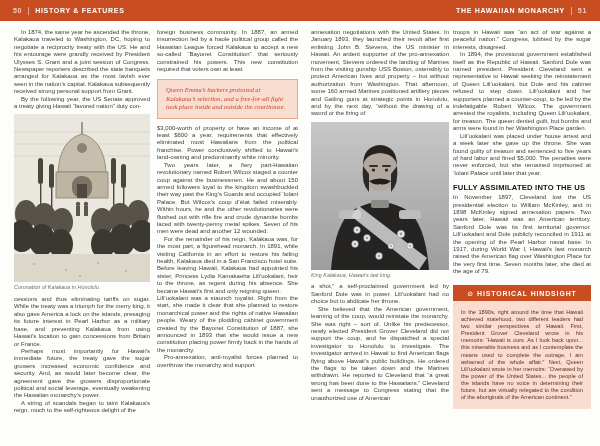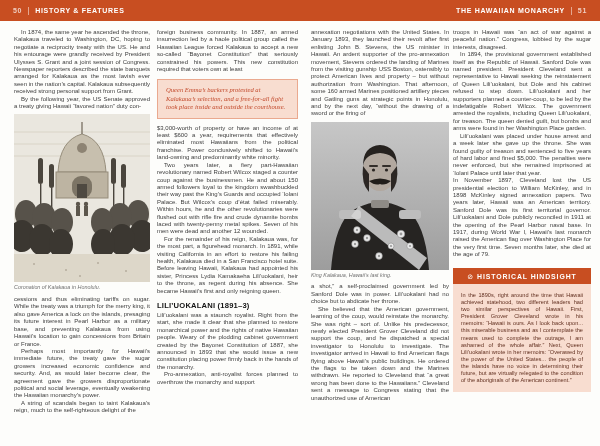--- a/index.html
+++ b/index.html
@@ -137,21 +137,20 @@
   <p>Perhaps most importantly for Hawaii’s immediate future, the treaty gave the sugar growers increased economic confidence and security. And, as would later become clear, the agreement gave the growers disproportionate political and social leverage, eventually weakening the Hawaiian monarchy’s power.</p>
   <p>A string of scandals began to taint Kalakaua’s reign, much to the self-righteous delight of the</p>
 </div>
 
 <div class="col" id="col2">
   <p class="cont">foreign business community. In 1887, an armed insurrection led by a haole political group called the Hawaiian League forced Kalakaua to accept a new so-called “Bayonet Constitution” that seriously constrained his powers. This new constitution required that voters own at least</p>
   <div class="pullquote">Queen Emma’s backers protested at Kalakaua’s selection, and a free-for-all fight took place inside and outside the courthouse.</div>
   <p class="cont">$3,000-worth of property or have an income of at least $600 a year, requirements that effectively eliminated most Hawaiians from the political franchise. Power conclusively shifted to Hawaii’s land-owning and predominantly white minority.</p>
   <p>Two years later, a fiery part-Hawaiian revolutionary named Robert Wilcox staged a counter coup against the businessmen. He and about 150 armed followers loyal to the kingdom swashbuckled their way past the King’s Guards and occupied ‘Iolani Palace. But Wilcox’s coup d’état failed miserably. Within hours, he and the other revolutionaries were flushed out with rifle fire and crude dynamite bombs laced with twenty-penny metal spikes. Seven of his men were dead and another 12 wounded.</p>
   <p>For the remainder of his reign, Kalakaua was, for the most part, a figurehead monarch. In 1891, while visiting California in an effort to restore his failing health, Kalakaua died in a San Francisco hotel suite. Before leaving Hawaii, Kalakaua had appointed his sister, Princess Lydia Kamakaeha Lili’uokalani, heir to the throne, as regent during his absence. She became Hawaii’s first and only reigning queen.</p>
-  <h3>LILI’UOKALANI (1891–3)</h3>
   <p class="cont">Lili’uokalani was a staunch royalist. Right from the start, she made it clear that she planned to restore monarchical power and the rights of native Hawaiian people. Weary of the plodding cabinet government created by the Bayonet Constitution of 1887, she announced in 1893 that she would issue a new constitution placing power firmly back in the hands of the monarchy.</p>
   <p>Pro-annexation, anti-royalist forces planned to overthrow the monarchy and support</p>
 </div>
 
 <div class="col" id="col3">
   <p class="cont">annexation negotiations with the United States. In January 1893, they launched their revolt after first enlisting John B. Stevens, the US minister in Hawaii. An ardent supporter of the pro-annexation movement, Stevens ordered the landing of Marines from the visiting gunship USS Boston, ostensibly to protect American lives and property – but without authorization from Washington. That afternoon, some 160 armed Marines positioned artillery pieces and Gatling guns at strategic points in Honolulu, and by the next day, “without the drawing of a sword or the firing of</p>
   <figure>
     <svg width="138" height="148" viewBox="0 0 138 148">
       <defs>
         <linearGradient id="pbg" x1="0" y1="0" x2="0" y2="1">
@@ -206,20 +205,21 @@
     <figcaption class="caption">King Kalakaua, Hawaii’s last king.</figcaption>
   </figure>
   <p class="cont">a shot,” a self-proclaimed government led by Sanford Dole was in power. Lili’uokalani had no choice but to abdicate her throne.</p>
   <p>She believed that the American government, learning of the coup, would reinstate the monarchy. She was right – sort of. Unlike his predecessor, newly elected President Grover Cleveland did not support the coup, and he dispatched a special investigator to Honolulu to investigate. The investigator arrived in Hawaii to find American flags flying above Hawaii’s public buildings. He ordered the flags to be taken down and the Marines withdrawn. He reported to Cleveland that “a great wrong has been done to the Hawaiians.” Cleveland sent a message to Congress stating that the unauthorized use of American</p>
 </div>
 
 <div class="col" id="col4">
   <p class="cont">troops in Hawaii was “an act of war against a peaceful nation.” Congress, lobbied by the sugar interests, disagreed.</p>
   <p>In 1894, the provisional government established itself as the Republic of Hawaii. Sanford Dole was named president. President Cleveland sent a representative to Hawaii seeking the reinstatement of Queen Lili’uokalani, but Dole and his cabinet refused to step down. Lili’uokalani and her supporters planned a counter-coup, to be led by the indefatigable Robert Wilcox. The government arrested the royalists, including Queen Lili’uokalani, for treason. The queen denied guilt, but bombs and arms were found in her Washington Place garden.</p>
   <p>Lili’uokalani was placed under house arrest and a week later she gave up the throne. She was found guilty of treason and sentenced to five years of hard labor and fined $5,000. The penalties were never enforced, but she remained imprisoned at ‘Iolani Palace until later that year.</p>
+  <h3>FULLY ASSIMILATED INTO THE US</h3>
   <p class="cont">In November 1897, Cleveland lost the US presidential election to William McKinley, and in 1898 McKinley signed annexation papers. Two years later, Hawaii was an American territory. Sanford Dole was its first territorial governor. Lili’uokalani and Dole publicly reconciled in 1911 at the opening of the Pearl Harbor naval base. In 1917, during World War I, Hawaii’s last monarch raised the American flag over Washington Place for the very first time. Seven months later, she died at the age of 79.</p>
   <div class="hh">
     <div class="hh-head">
       <span class="hh-icon">⊘</span><span>HISTORICAL HINDSIGHT</span>
     </div>
     <div class="hh-body">In the 1890s, right around the time that Hawaii achieved statehood, two different leaders had two similar perspectives of Hawaii. First, President Grover Cleveland wrote in his memoirs: “Hawaii is ours. As I look back upon... this miserable business and as I contemplate the means used to complete the outrage, I am ashamed of the whole affair.” Next, Queen Lili’uokalani wrote in her memoirs: “Overawed by the power of the United States... the people of the islands have no voice in determining their future, but are virtually relegated to the condition of the aboriginals of the American continent.”</div>
   </div>
 </div>
 
 </body></html>

